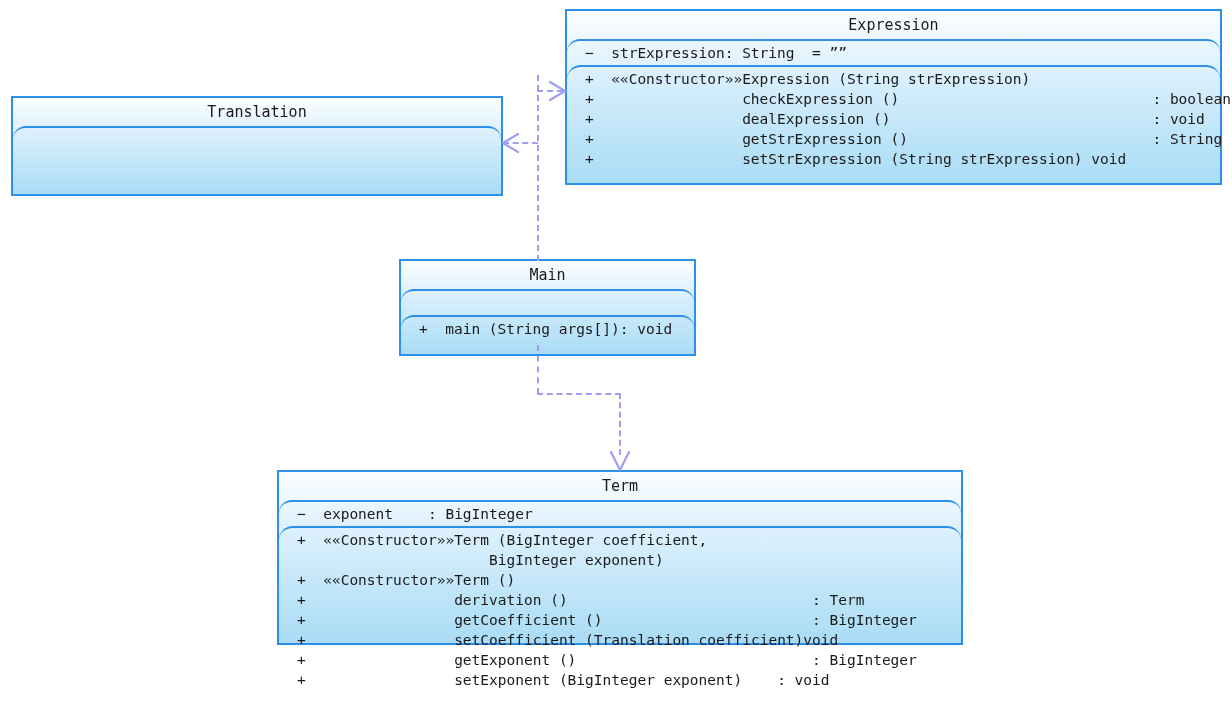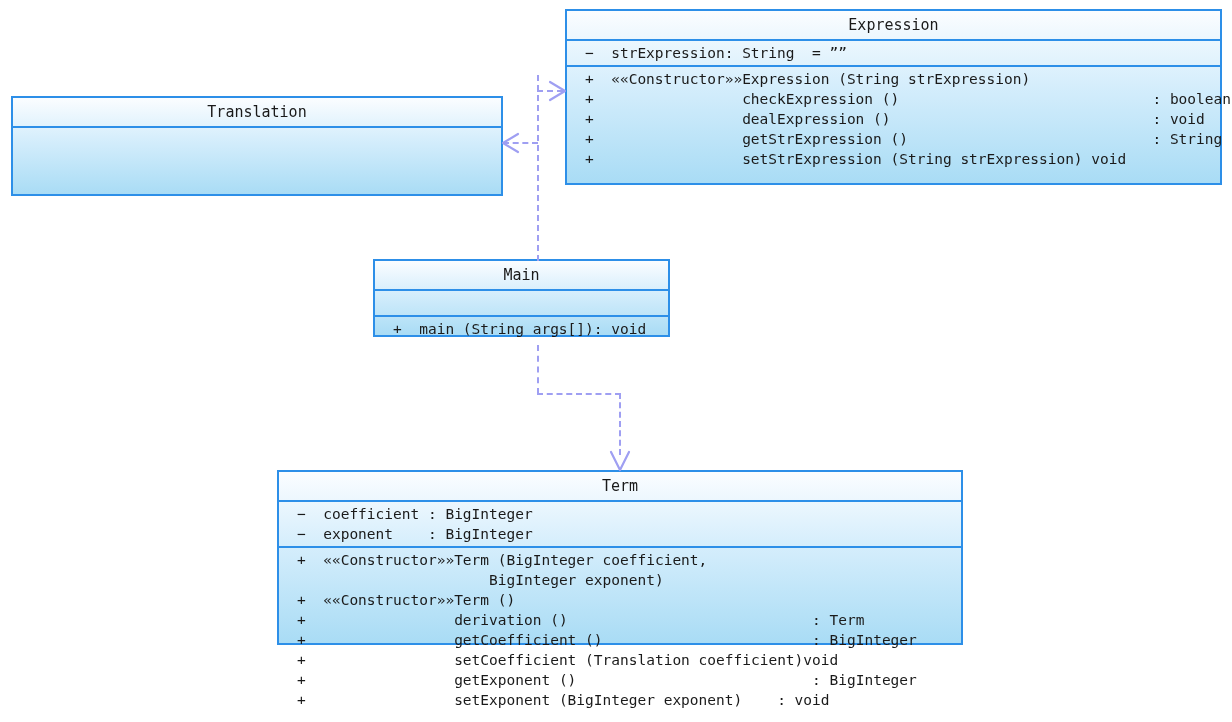--- a/index.html
+++ b/index.html
@@ -19,20 +19,21 @@
   
   .uml-class {
     position: absolute;
     box-sizing: border-box;
     border: 2px solid #2d8fe8;
     background: linear-gradient(to bottom, #fbfdff 0%, #d6eefc 42%, #a9dcf5 100%);
   }
   .compartment {
     box-sizing: border-box;
     position: relative;
+    border-radius: 14px;
   }
   .compartment + .compartment {
     border-top: 2px solid #2d8fe8;
   }
   .class-name {
     text-align: center;
     font-size: 15px;
     line-height: 28px;
     color: #1a1a1a;
     letter-spacing: 0px;
@@ -87,36 +88,35 @@
     </div>
   </div>
 
   <div class="uml-class" style="left:11px; top:96px; width:492px; height:100px;">
     <div class="compartment">
       <div class="class-name">Translation</div>
     </div>
     <div class="compartment empty-compartment"></div>
   </div>
 
-  <div class="uml-class" style="left:373px; top:259px; width:297px; height:78px;">
+  <div class="uml-class" style="left:399px; top:259px; width:297px; height:97px;">
     <div class="compartment">
       <div class="class-name">Main</div>
     </div>
     <div class="compartment empty-compartment"></div>
     <div class="compartment ops">
       <div class="row">+  main (String args[]): void</div>
     </div>
   </div>
 
   <div class="uml-class" style="left:277px; top:470px; width:686px; height:175px;">
     <div class="compartment">
       <div class="class-name">Term</div>
     </div>
     <div class="compartment attrs">
-      <div class="row">−  coefficient : BigInteger</div>
       <div class="row">−  exponent    : BigInteger</div>
     </div>
     <div class="compartment ops">
       <div class="row">+  ««Constructor»»Term (BigInteger coefficient,</div>
       <div class="row">                      BigInteger exponent)</div>
       <div class="row">+  ««Constructor»»Term ()</div>
       <div class="row">+                 derivation ()                            : Term</div>
       <div class="row">+                 getCoefficient ()                        : BigInteger</div>
       <div class="row">+                 setCoefficient (Translation coefficient)void</div>
       <div class="row">+                 getExponent ()                           : BigInteger</div>

